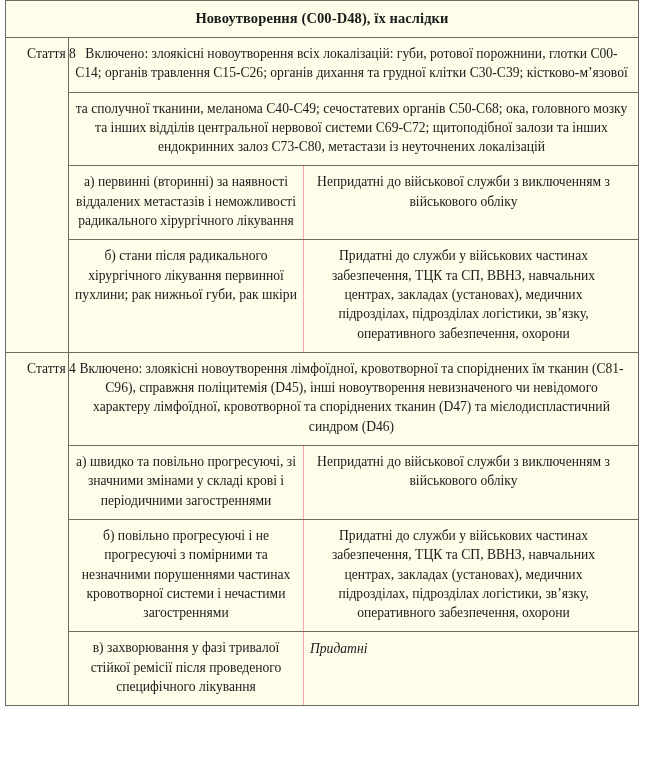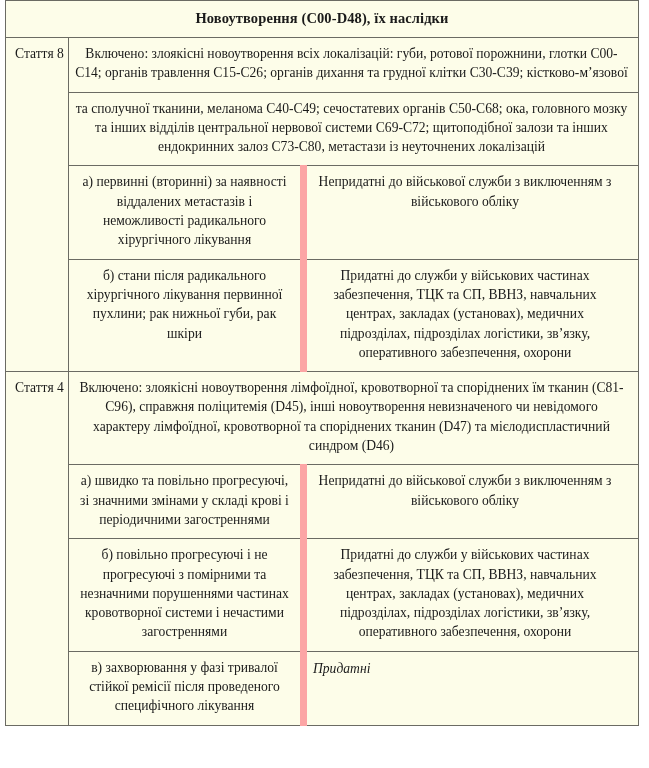--- a/index.html
+++ b/index.html
@@ -58,33 +58,33 @@
     box-sizing: border-box;
     text-align: center;
   }
 
   
   td.article-cell {
     border-right: 1px solid #6b6b63;
     border-bottom: 1px solid #6b6b63;
     text-align: left;
     white-space: nowrap;
-    padding-left: 9px;
+    padding-left: 21px;
     padding-right: 3px;
     padding-top: 6px;
   }
 
   
   td.intro-cell {
     border-bottom: 1px solid #6b6b63;
     padding-right: 10px;
   }
 
   td.desc-cell {
-    border-right: 7px solid #fca5a5;
+    border-right: 1px solid #fca5a5;
     border-bottom: 1px solid #6b6b63;
     padding-right: 6px;
   }
 
   td.verdict-cell {
     border-bottom: 1px solid #6b6b63;
     padding-right: 21px;
   }
 
   td.verdict-cell.centered {

